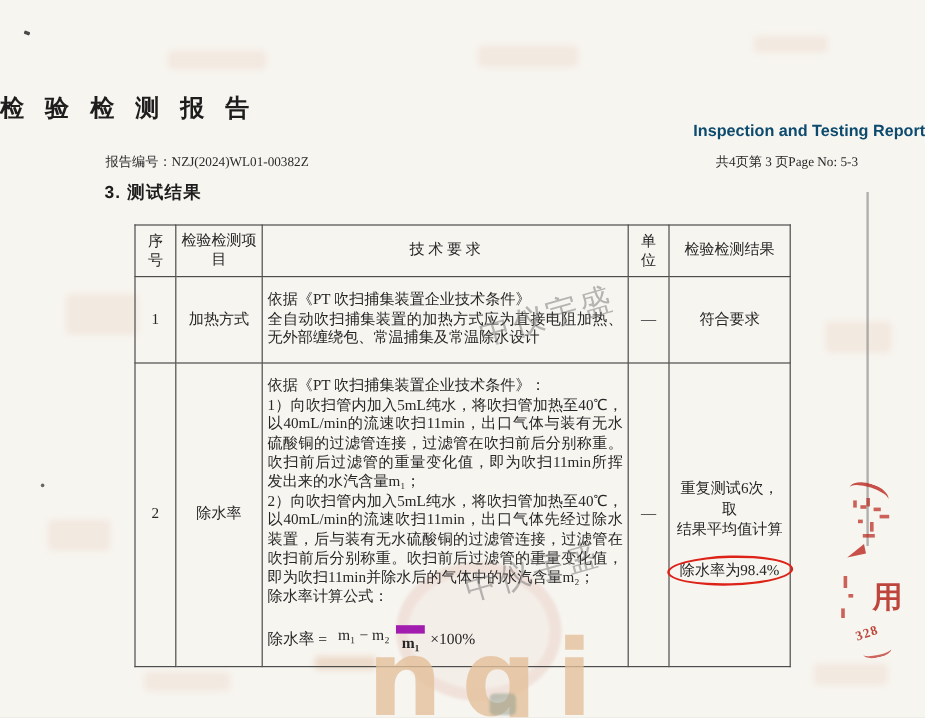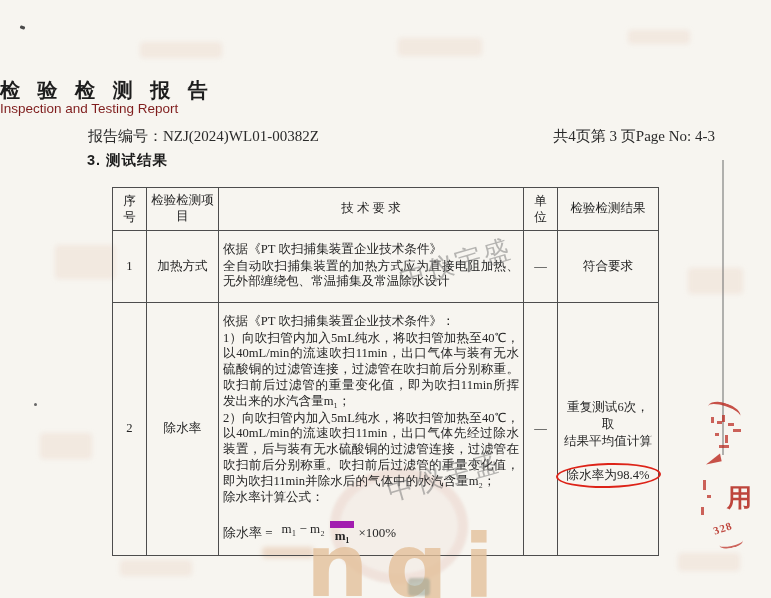--- a/index.html
+++ b/index.html
@@ -8,27 +8,27 @@
     background:#f7f5f0;overflow:hidden;
     font-family:"Liberation Serif","DejaVu Serif",serif;color:#262626;
   }
   
   .doc-title{
     position:absolute;top:77px;left:0;width:100%;text-align:left;
     font-family:"Liberation Sans","DejaVu Sans",sans-serif;
     font-weight:bold;font-size:20px;letter-spacing:6px;color:#1d1d1d;
   }
   .doc-subtitle{
-    position:absolute;top:101px;left:0;width:100%;text-align:left;
+    position:absolute;top:101px;left:0;width:100%;text-align:right;
     font-family:"Liberation Sans","DejaVu Sans",sans-serif;
-    font-weight:normal;font-size:13.5px;color:#7f1d1d;
+    font-weight:bold;font-size:13.5px;color:#0c4a6e;
   }
   .meta{
     position:absolute;top:127px;left:88px;width:627px;
-    display:flex;justify-content:space-between;font-size:15px;color:#2a2a2a;
+    display:flex;justify-content:space-between;font-size:11px;color:#2a2a2a;
   }
   .section-heading{
     position:absolute;top:151px;left:87px;
     font-family:"Liberation Sans","DejaVu Sans",sans-serif;
     font-weight:bold;font-size:14.5px;color:#1d1d1d;letter-spacing:1px;
   }
   
   table.report{
     position:absolute;left:112px;top:187px;width:546px;
     border-collapse:collapse;table-layout:fixed;
@@ -119,21 +119,21 @@
   <div class="blob b9"></div>
   <div class="stamp-blob"></div>
   <div class="speck1"></div>
   <div class="speck2"></div>
   <div class="edge-line"></div>
 
   <div class="doc-title">检 验 检 测 报 告</div>
   <div class="doc-subtitle">Inspection and Testing Report</div>
   <div class="meta">
     <span>报告编号：NZJ(2024)WL01-00382Z</span>
-    <span>共4页第 3 页Page No: 4-3</span>
+    <span>共4页第 3 页Page No: 5-3</span>
   </div>
   <div class="section-heading">3. 测试结果</div>
 
   <table class="report">
     <colgroup>
       <col style="width:34px">
         <col style="width:72px">
         <col style="width:305px">
       <col style="width:34px">
         <col style="width:101px">

